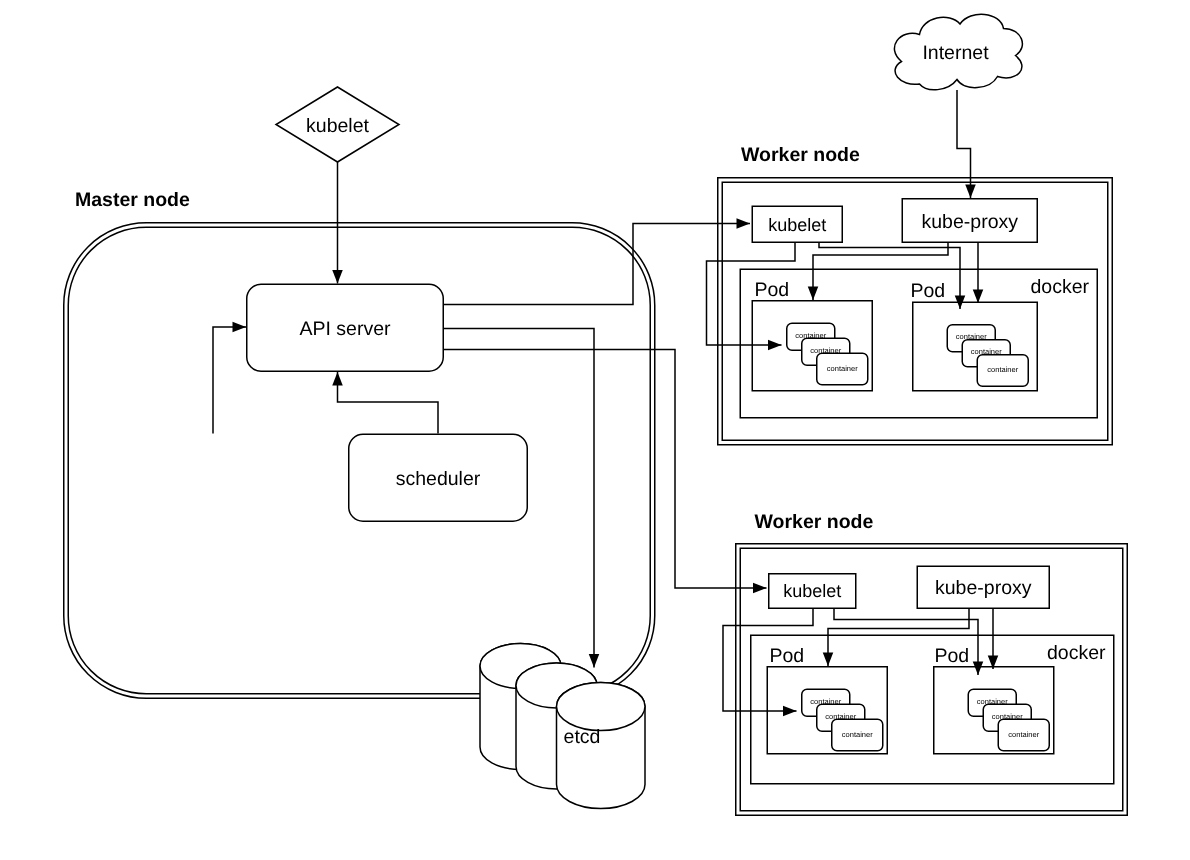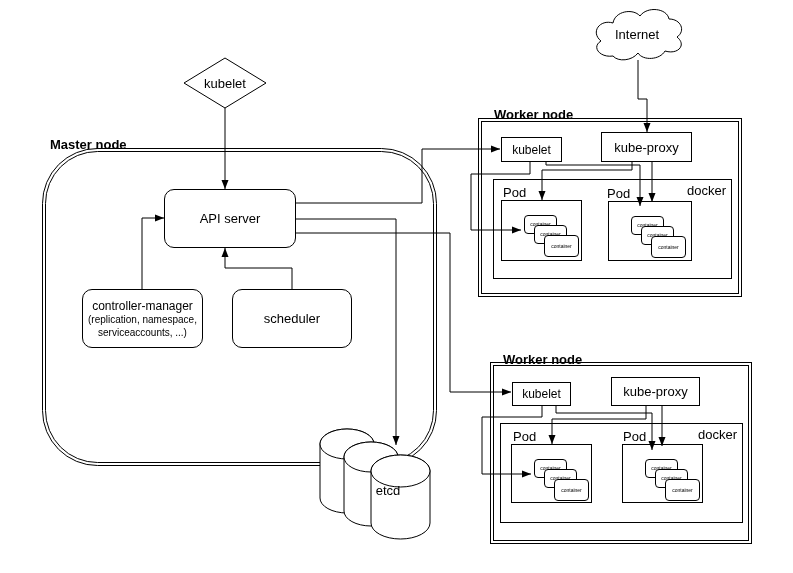--- a/index.html
+++ b/index.html
@@ -5,21 +5,21 @@
   html,body{margin:0;padding:0;background:#fff;}
   .stage{position:relative;width:793px;height:573px;background:#ffffff;
          font-family:"Liberation Sans",sans-serif;color:#000;overflow:hidden;}
   .stage svg{position:absolute;left:0;top:0;}
   .box{position:absolute;box-sizing:border-box;border:1px solid #000;background:#fff;
        display:flex;align-items:center;justify-content:center;font-size:13px;}
   .rounded{border-radius:10px;}
   .region{background:transparent;align-items:flex-start;justify-content:flex-start;padding-left:37px;}
   .dbl{outline:1px solid #000;outline-offset:2px;background:transparent;}
   .lbl{position:absolute;white-space:nowrap;font-size:13px;line-height:13px;}
-  .bold{font-weight:bold;margin-top:12px;}
+  .bold{font-weight:bold;}
   .cm-text{text-align:center;line-height:14px;font-size:12px;}
   .cm-text .sub{font-size:10px;line-height:13px;}
   .docker-lbl{position:absolute;right:5px;top:3px;font-size:13px;}
   .cont{position:absolute;box-sizing:border-box;width:33px;height:19px;border:1px solid #000;
         border-radius:4px;background:#fff;display:flex;align-items:center;justify-content:center;
         font-size:5px;line-height:5px;overflow:hidden;white-space:nowrap;}
   .cont.front{width:35px;height:22px;}
   .ctr{display:flex;align-items:center;justify-content:center;}
 </style>
 </head>
@@ -77,27 +77,20 @@
   </svg>
 
   <div class="lbl bold" style="left:50px;top:126px;">Master node</div>
   <div class="lbl ctr" style="left:184px;top:77px;width:82px;">kubelet</div>
   <div class="lbl ctr" style="left:596px;top:28px;width:82px;">Internet</div>
   <div class="lbl ctr" style="left:368px;top:484px;width:40px;">etcd</div>
 
   <div class="box rounded" style="left:164px;top:189px;width:132px;height:59px;">
     <span>API server</span>
   </div>
-  <div class="box rounded cm-text" style="left:82px;top:289px;width:121px;height:59px;">
-    <div>
-      <div>controller-manager</div>
-      <div class="sub">(replication, namespace,</div>
-      <div class="sub">serviceaccounts, ...)</div>
-    </div>
-  </div>
   <div class="box rounded" style="left:232px;top:289px;width:120px;height:59px;">
     <span>scheduler</span>
   </div>
 
   <div class="lbl bold" style="left:494px;top:96px;">Worker node</div>
   <div class="box dbl" style="left:481px;top:121px;width:258px;height:173px;"></div>
 
   <div class="box" style="left:501px;top:137px;width:61px;height:25px;font-size:12px;">
     <span>kubelet</span>
   </div>

